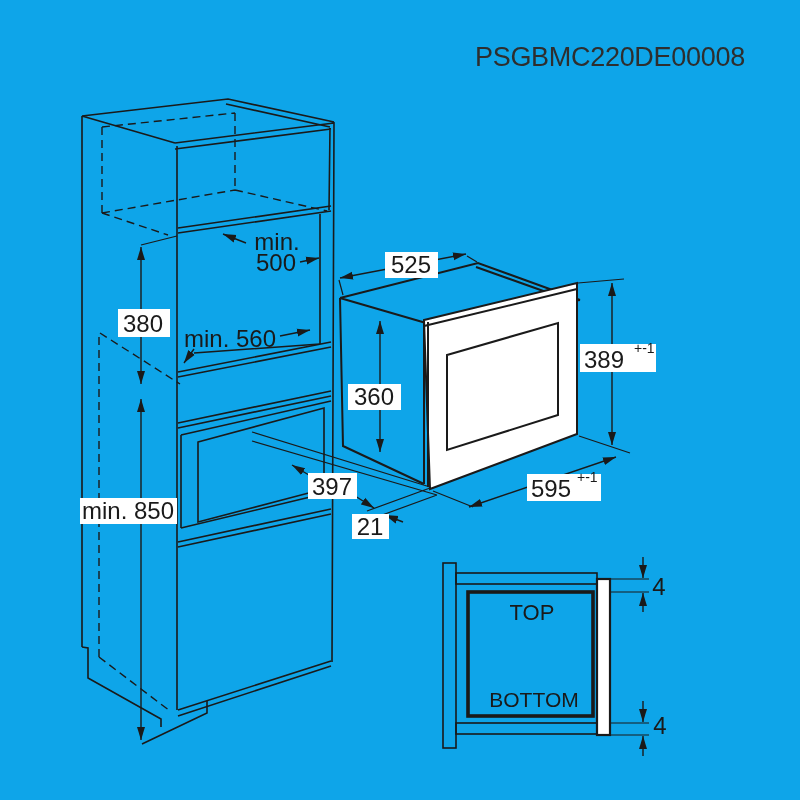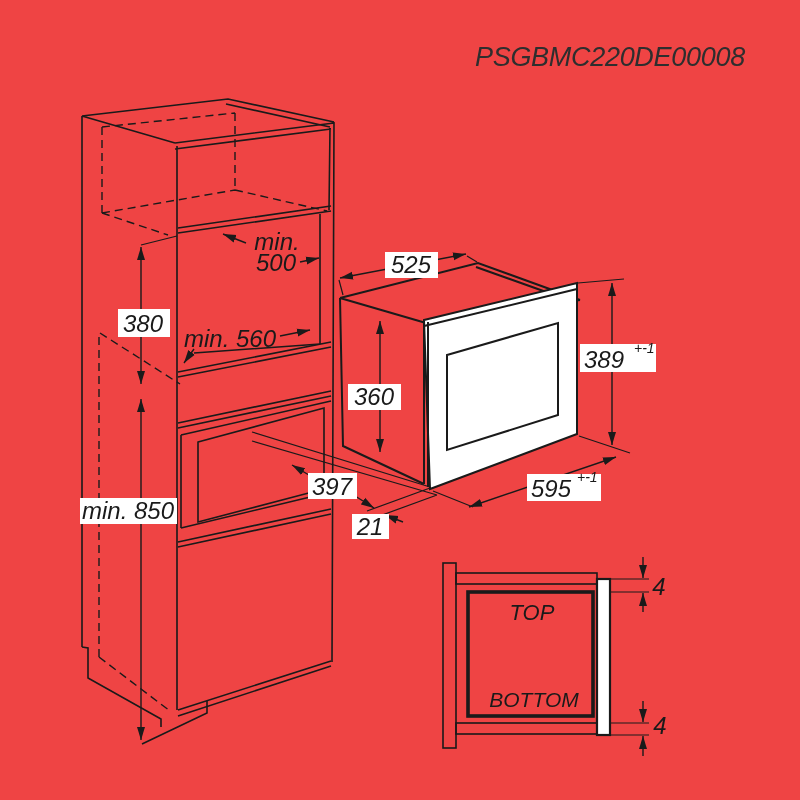--- a/index.html
+++ b/index.html
@@ -1,17 +1,17 @@
 <!DOCTYPE html>
 <html><head>
 <meta charset="utf-8">
 <style>
   html,body{margin:0;padding:0;background:#ffffff;}
-  .stage{position:relative;width:800px;height:800px;background:#ef4444;overflow:hidden;
-         font-family:"Liberation Sans", sans-serif;font-style:italic;}
+  .stage{position:relative;width:800px;height:800px;background:#0ea5e9;overflow:hidden;
+         font-family:"Liberation Sans", sans-serif;}
   svg{display:block}
   svg text{font-family:"Liberation Sans", sans-serif;fill:#1a1a1a;}
   .ln     {stroke:#1a1a1a;stroke-width:1.6;fill:none;}
   .ln-thin{stroke:#1a1a1a;stroke-width:1.2;fill:none;}
   .ln-dim {stroke:#1a1a1a;stroke-width:1.4;fill:none;}
   .ln-dash{stroke:#1a1a1a;stroke-width:1.4;fill:none;stroke-dasharray:8 5;}
   .ln-door{stroke:#1a1a1a;stroke-width:2;fill:none;}
   .ln-door-fill{stroke:#1a1a1a;stroke-width:2;fill:#ffffff;}
   .ln-thick{stroke:#1a1a1a;stroke-width:3.6;fill:none;}
   .ln-strip{stroke:#1a1a1a;stroke-width:2.2;fill:#ffffff;}

